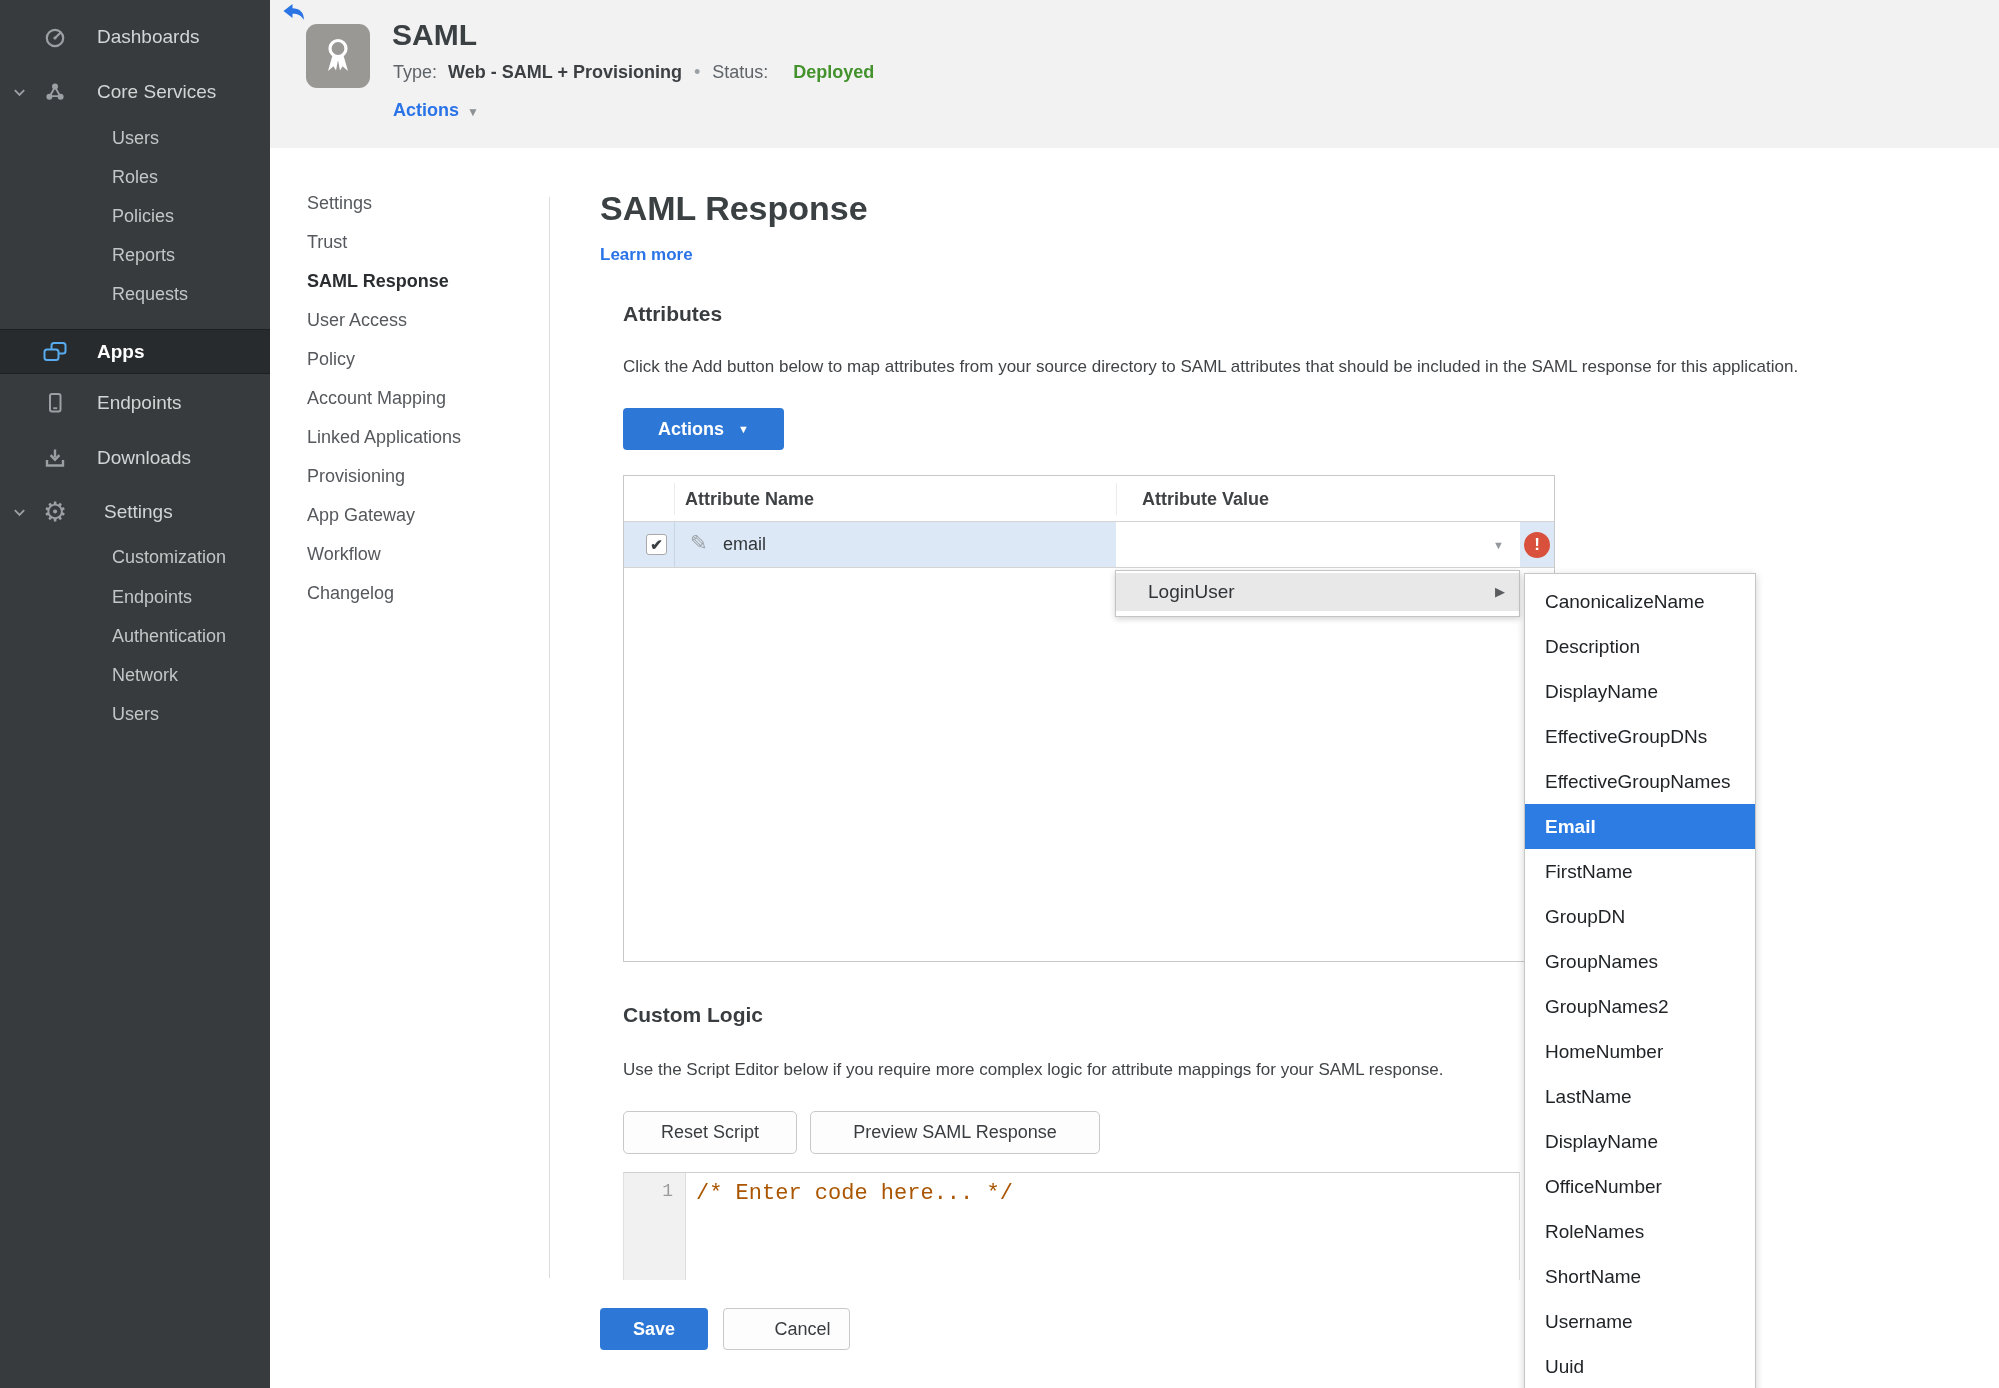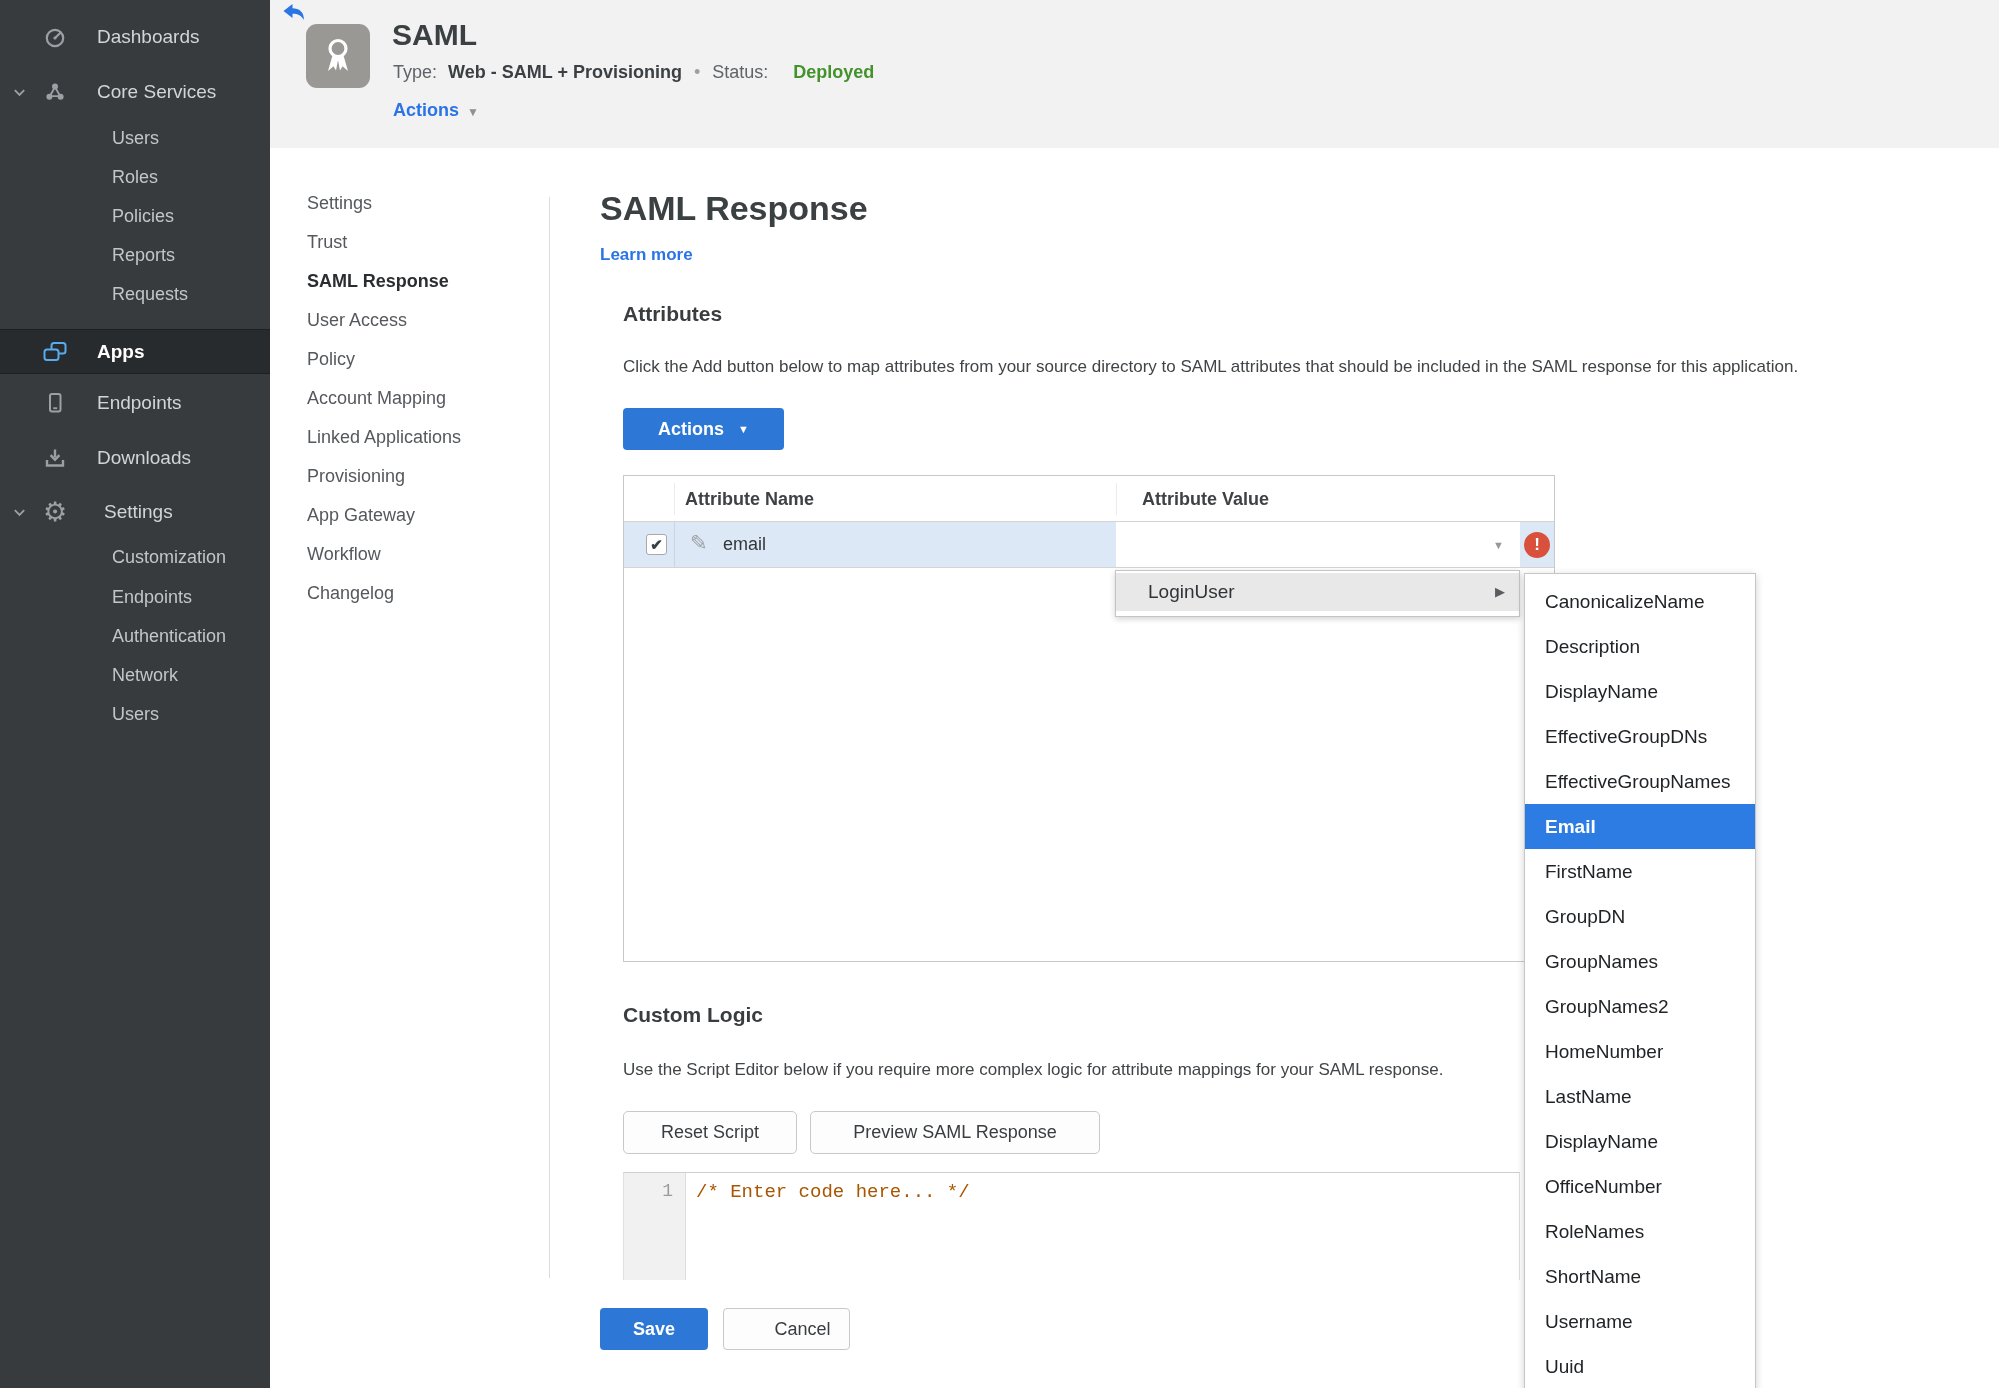--- a/index.html
+++ b/index.html
@@ -130,21 +130,21 @@
     background:#fff; border:1px solid #e0e0e0; border-top:1px solid #cfcfcf; border-bottom:none;
   }
   .code-gutter {
     position:absolute; left:0; top:0; width:62px; height:107px;
     background:#f1f1f1; border-right:1px solid #dcdcdc;
     font-family:"Liberation Mono", monospace; font-size:18px; color:#9b9b9b;
     text-align:right; padding:8px 12px 0 0;
   }
   .code-area {
     position:absolute; left:72px; top:8px; font-family:"Liberation Mono", monospace;
-    font-size:19px; color:#aa5500; white-space:pre;
+    font-size:22px; color:#aa5500; white-space:pre;
   }
 
   svg { display:block; }
 </style>
 </head>
 <body>
 
 <div class="page">
 
   <div class="sidebar">

